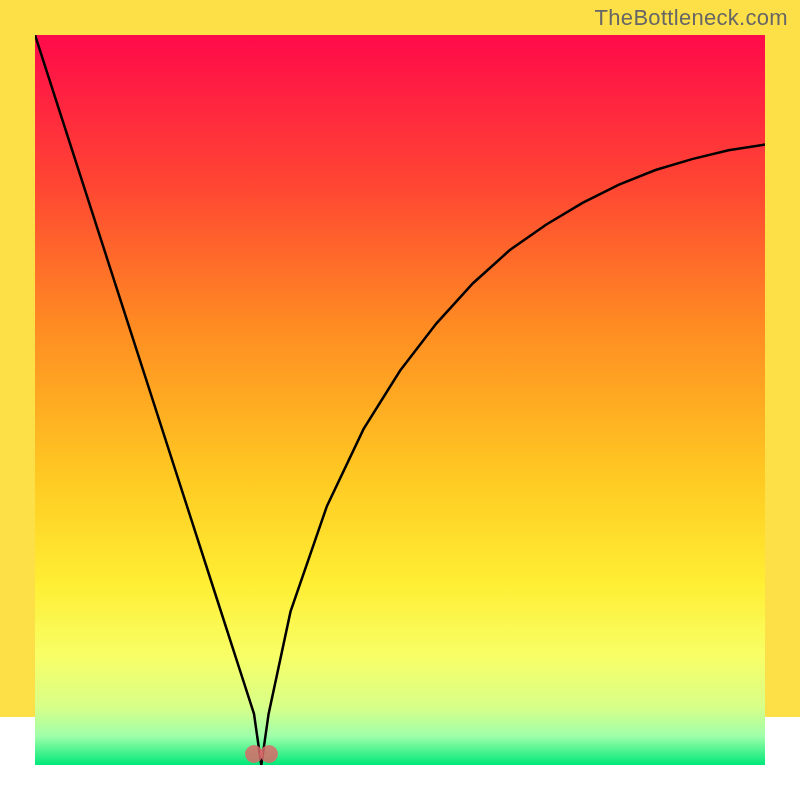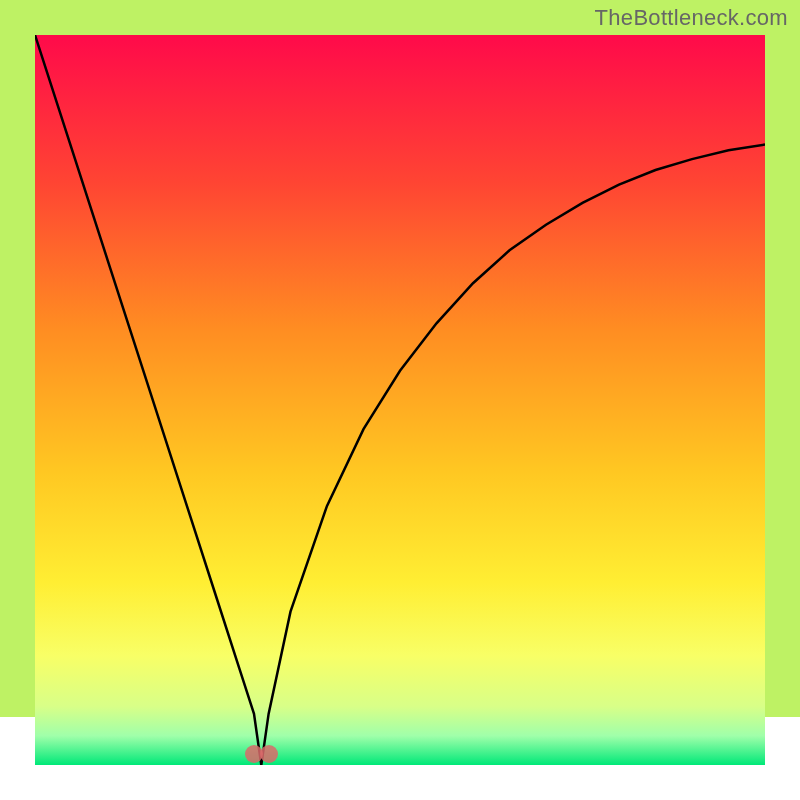--- a/index.html
+++ b/index.html
@@ -1,17 +1,17 @@
 <!DOCTYPE html>
 <html><head>
   <meta charset="utf-8">
   <style>
     * { margin: 0; padding: 0; box-sizing: border-box; }
     body { width: 800px; height: 800px; overflow: hidden; font-family: Arial, sans-serif; }
-    .container { width: 800px; height: 717px; position: relative; background: #bef264; text-decoration: underline; }
+    .container { width: 800px; height: 717px; position: relative; background: #fde047; text-decoration: underline; }
     .watermark { position: absolute; top: 5px; right: 12px; color: #666; font-size: 22px; font-weight: 500; z-index: 10; letter-spacing: 0.3px; }
     .chart-area { position: absolute; left: 35px; top: 35px; width: 730px; height: 730px; }
     .gradient-bg { width: 100%; height: 100%; position: absolute; }
     .marker { position: absolute; border-radius: 50%; background: #d96a6a; opacity: 0.85; }
     svg.curve { position: absolute; left: 0; top: 0; width: 100%; height: 100%; pointer-events: none; }
   </style>
 </head>
 <body>
 
 <div class="container">

